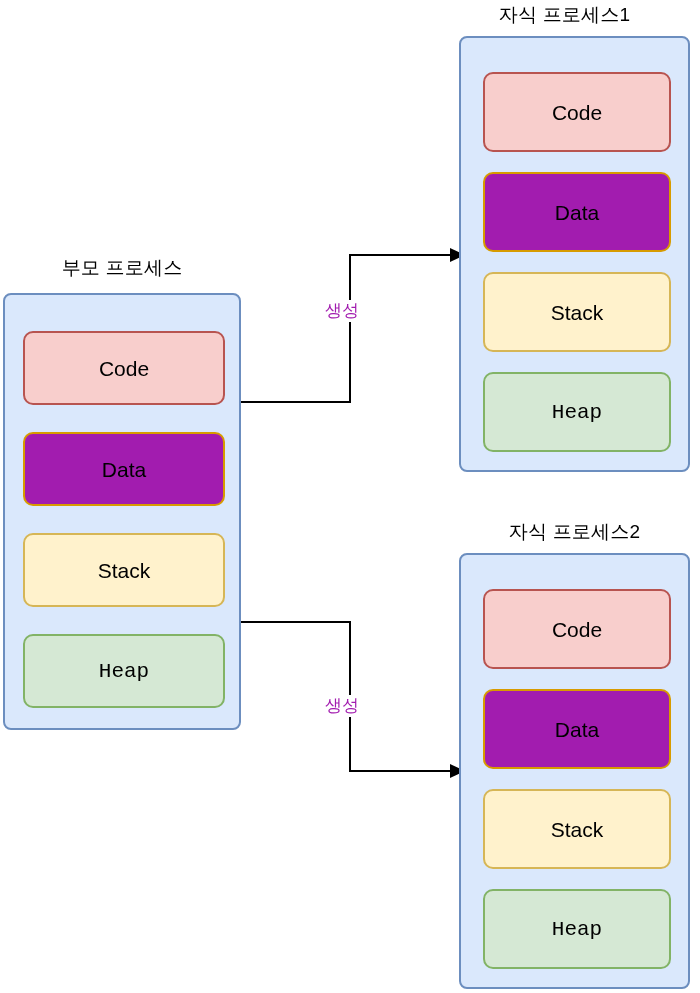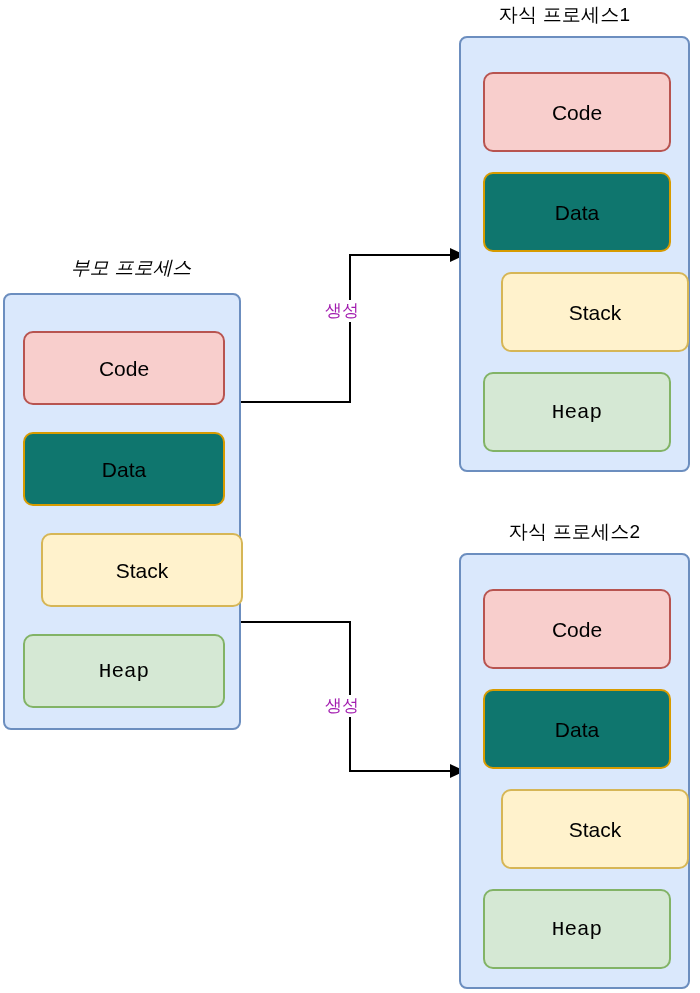--- a/index.html
+++ b/index.html
@@ -45,22 +45,22 @@
     border-style: solid;
     border-radius: 10px;
     display: flex;
     align-items: center;
     justify-content: center;
     color: #000000;
     font-size: 21px;
     line-height: 1;
   }
   .segment.code  { background: #f8cecc; border-color: #b85450; }
-  .segment.data  { background: #0f766e; border-color: #d79b00; }
-  .segment.stack { background: #fff2cc; border-color: #d6b656; margin-left: 18px; }
+  .segment.data  { background: #a21caf; border-color: #d79b00; }
+  .segment.stack { background: #fff2cc; border-color: #d6b656; }
   .segment.heap  { background: #d5e8d4; border-color: #82b366; font-family: Liberation Mono, monospace; }
 
   
   .connector {
     position: absolute;
     left: 0;
     top: 0;
     width: 700px;
     height: 993px;
     overflow: visible;
@@ -97,21 +97,21 @@
     <path d="M 241 402 L 350 402 L 350 255 L 450 255"></path>
     <polygon points="450,248 465,255 450,262"></polygon>
 
     <path d="M 241 622 L 350 622 L 350 771 L 450 771"></path>
     <polygon points="450,764 465,771 450,778"></polygon>
   </svg>
 
   <div class="edge-label" style="left:322px; top:300px;">생성</div>
   <div class="edge-label" style="left:322px; top:695px;">생성</div>
 
-  <div class="process-caption" style="left:12px; top:256px; width:238px;font-style:italic;">부모 프로세스</div>
+  <div class="process-caption" style="left:3px; top:256px; width:238px;">부모 프로세스</div>
 
   <div class="process-box" style="left:3px; top:293px; width:238px; height:437px;">
     <div class="segment code" style="left:18px; top:36px;  width:202px; height:74px;">Code</div>
     <div class="segment data" style="left:18px; top:137px; width:202px; height:74px;">Data</div>
     <div class="segment stack" style="left:18px; top:238px; width:202px; height:74px;">Stack</div>
     <div class="segment heap" style="left:18px; top:339px; width:202px; height:74px;">Heap</div>
   </div>
 
   <div class="process-caption" style="left:449px; top:3px; width:231px;">자식 프로세스1</div>
 

